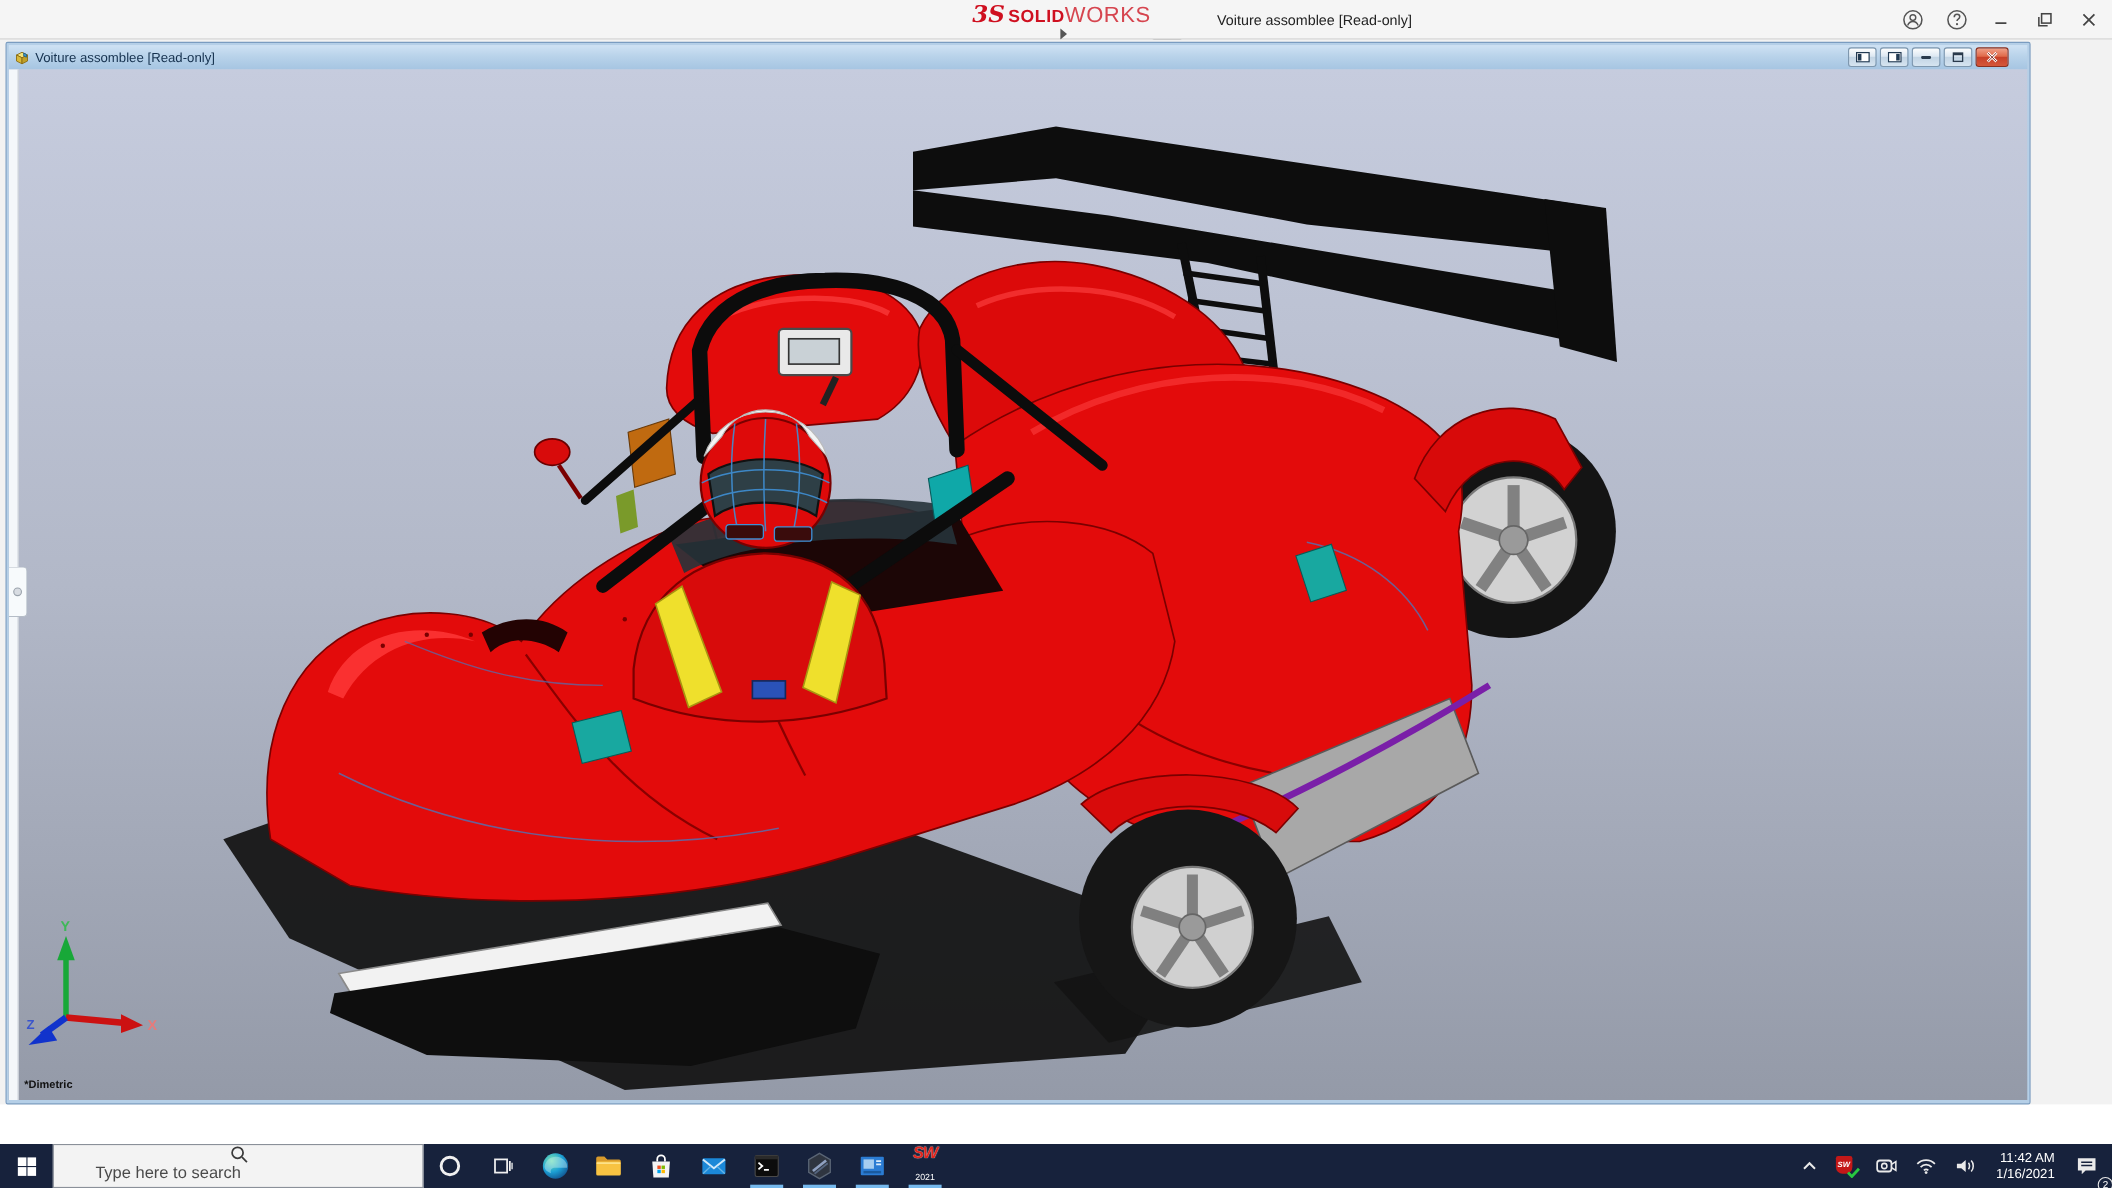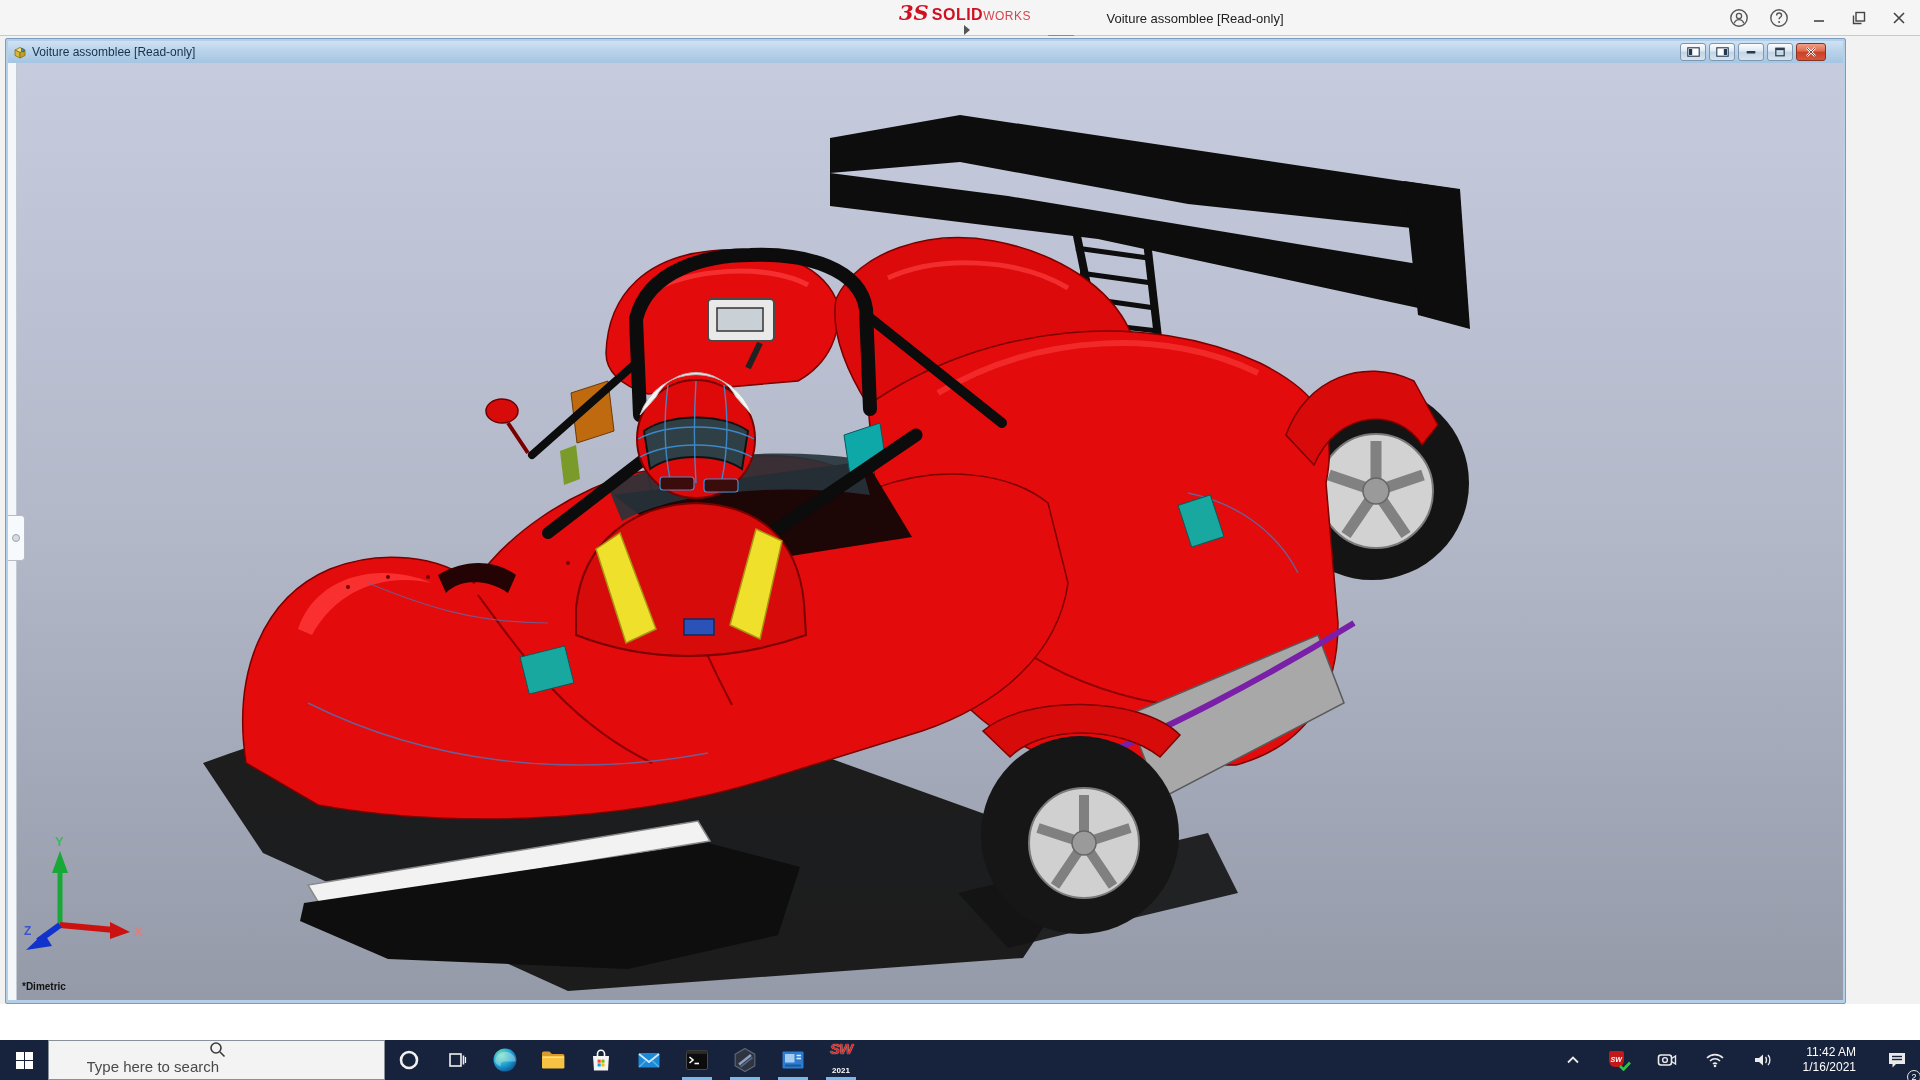--- a/index.html
+++ b/index.html
@@ -4,21 +4,21 @@
 <style>
   * { margin:0; padding:0; box-sizing:border-box; }
   html,body { width:1920px; height:1080px; overflow:hidden; font-family:"Liberation Sans", sans-serif; }
   #screen { position:relative; width:1920px; height:1080px; background:#f0f0f0; }
 
   
   #titlebar { position:absolute; left:0; top:0; width:1920px; height:36px; background:#f5f5f5; border-bottom:1px solid #c9c9c9; display:flex; align-items:center;flex-direction:column; }
   #logo { display:flex; align-items:baseline; margin-left:10px; cursor:default; }
   #logo .lmark { color:#cf1020; font-size:21px; font-weight:bold; font-style:italic; margin-right:3px; font-family:"DejaVu Serif", serif;}
   #logo .lbold { color:#cf1020; font-size:16px; font-weight:bold; letter-spacing:.5px;}
-  #logo .llight{ color:#d6454f; font-size:12px; letter-spacing:.5px;}
+  #logo .llight{ color:#d6454f; font-size:20px; letter-spacing:.5px;}
   .flyout { width:0; height:0; border-left:6px solid #555; border-top:5px solid transparent; border-bottom:5px solid transparent; margin-left:14px; }
   #maintools { display:flex; align-items:center; margin-left:40px; }
   .tbtn { width:28px; height:28px; display:flex; align-items:center; justify-content:center; border:1px solid transparent; border-radius:2px; }
   .tbtn.sel { background:#d9d9d9; border:1px solid #8a8a8a; }
   .caret { width:0; height:0; border-top:4px solid #666; border-left:3.5px solid transparent; border-right:3.5px solid transparent; margin:0 8px 0 1px; }
   .tgap { width:10px; }
   #win-title { position:absolute; left:1195px; transform:translateX(-50%); top:0; height:36px; display:flex; align-items:center; font-size:13px; color:#222; white-space:nowrap; }
   #titleicons { position:absolute; right:6px; top:0; height:36px; display:flex; align-items:center; gap:10px; }
   .ticon { width:30px; height:30px; display:flex; align-items:center; justify-content:center; }
 
@@ -47,26 +47,26 @@
   
   #taskbar { position:absolute; left:0; top:1040px; width:1920px; height:40px; background:#17223c; display:flex; align-items:stretch; }
   #startbtn { width:48px; display:flex; align-items:center; justify-content:center; }
   #searchbox { width:337px; background:#f3f3f3; border:1px solid #8a9099; display:flex; align-items:center; margin:0;flex-direction:column; }
   #searchbox input { border:none; outline:none; background:transparent; font-size:15px; color:#333; width:260px; font-family:"Liberation Sans",sans-serif; }
   #searchbox input::placeholder { color:#4a4a4a; opacity:1; }
   #searchbox .mag { margin:0 12px 0 14px; display:flex; }
   .tkbtn { width:48px; display:flex; align-items:center; justify-content:center; position:relative; }
   .tkbtn .indicator { position:absolute; left:9px; right:9px; bottom:0; height:3px; background:#76b9ed; display:none; }
   .tkbtn.running .indicator { display:block; }
-  #tray { margin-left:auto; display:flex; align-items:center; gap:16px; padding-right:6px; }
+  #tray { margin-left:auto; display:flex; align-items:center; gap:4px; padding-right:6px; }
   .trbtn { height:40px; display:flex; align-items:center; justify-content:center; padding:0 6px; }
   #clock { color:#fff; font-size:12px; text-align:right; line-height:15px; padding:0 8px; }
   #swtaskicon { display:flex; flex-direction:column; align-items:center; line-height:10px; }
   #swtaskicon .sw { color:#e0251d; font-weight:bold; font-size:15px; font-style:italic; letter-spacing:-1px; text-shadow:0 0 1px #fff; }
-  #swtaskicon .yr { color:#fff; font-size:8px; font-weight:bold;margin-top:12px; }
+  #swtaskicon .yr { color:#fff; font-size:8px; font-weight:normal;margin-top:12px; }
   #swtrayicon { position:relative; width:20px; height:18px; }
   #swtrayicon .shield { position:absolute; left:0; top:0; width:15px; height:16px; background:#c41818; border-radius:2px 2px 6px 6px; color:#fff; font-size:7px; font-weight:bold; font-style:italic; display:flex; align-items:center; justify-content:center; }
   #badge { position:absolute; right:-7px; bottom:-4px; width:14px; height:14px; border-radius:50%; background:#17223c; border:1.5px solid #e8e8e8; color:#fff; font-size:9px; display:flex; align-items:center; justify-content:center; }
   .ac { position:relative; }
 </style>
 </head>
 <body>
 
 <div id="screen">
 

